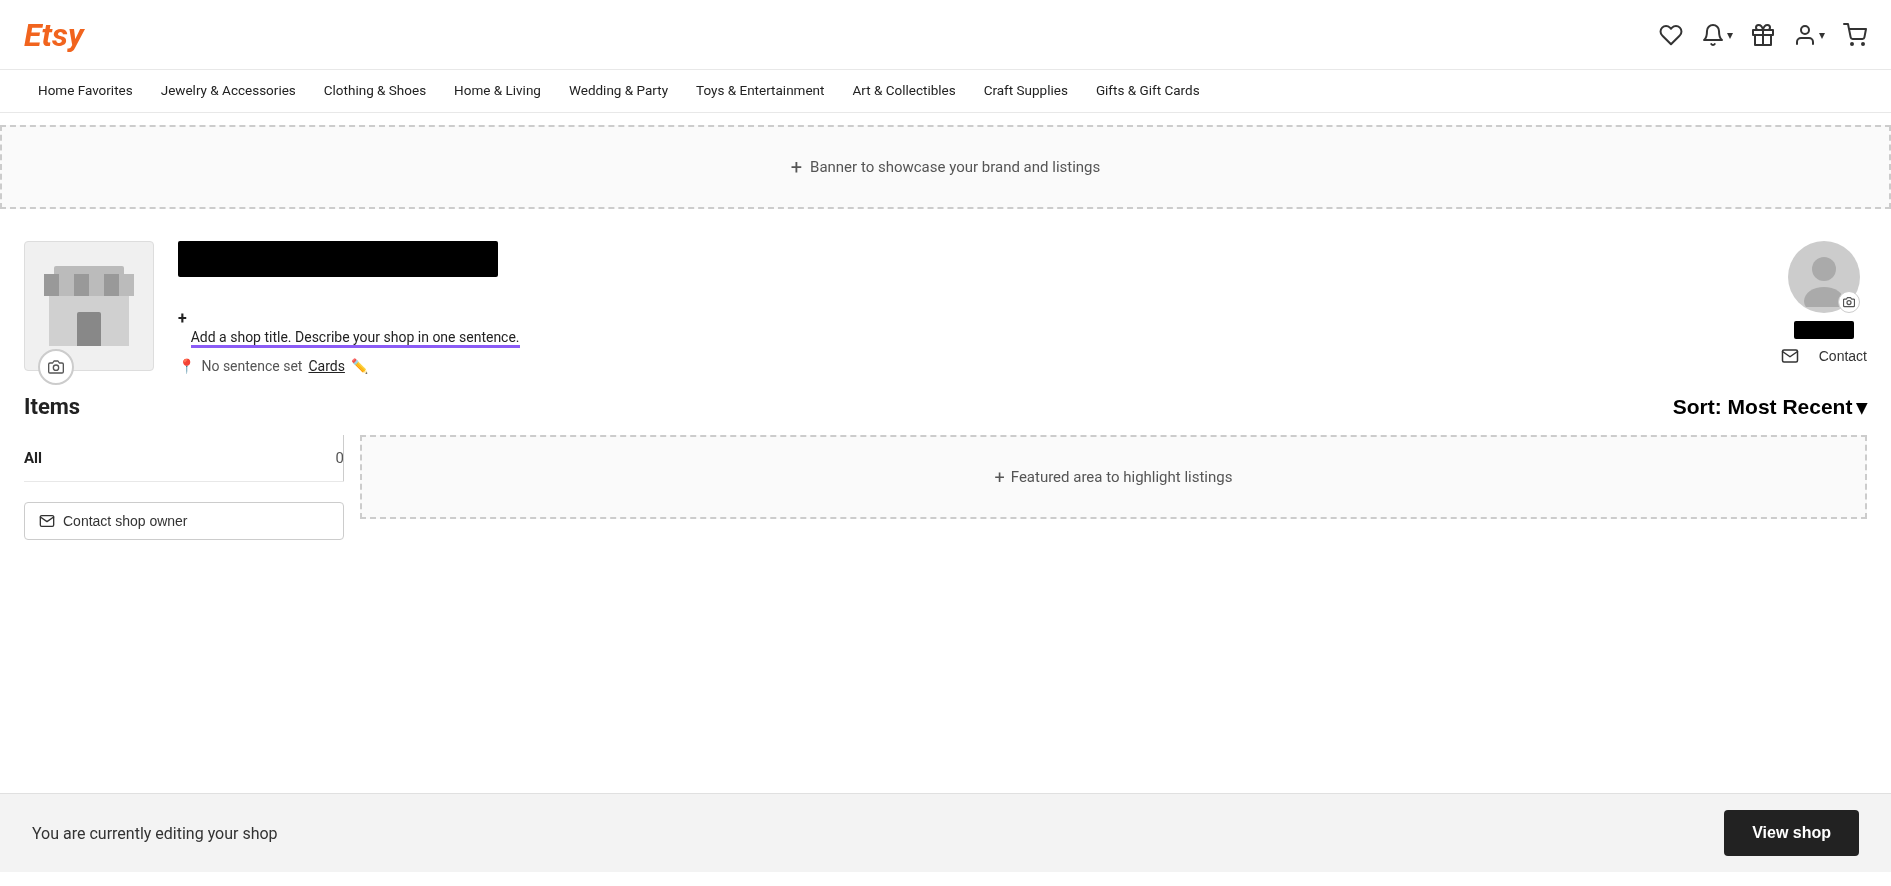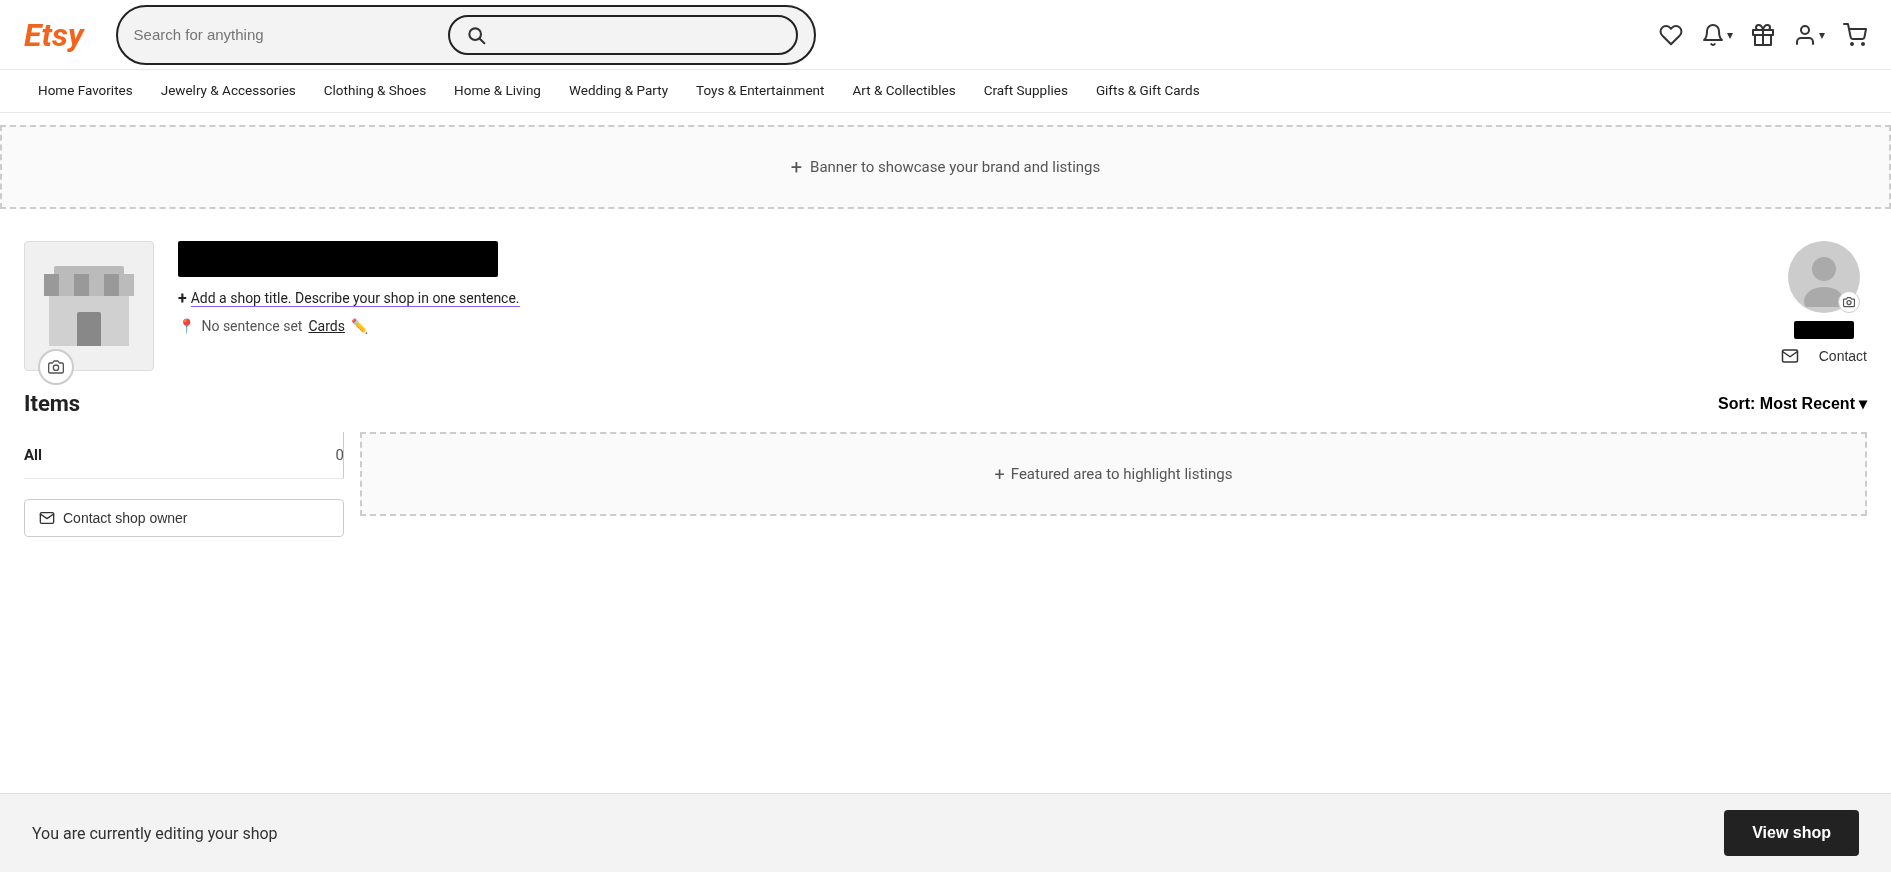--- a/index.html
+++ b/index.html
@@ -145,21 +145,22 @@
       background: #000;
       height: 36px;
       width: 320px;
       border-radius: 2px;
       margin-bottom: 12px;
     }
     .shop-subtitle-link {
       color: #222;
       text-decoration: none;
       font-size: 14px;
-      border-bottom: 1px solid #8b5cf6;
+      border-bottom: 3px solid #8b5cf6;
+      margin-top: 40px;
     }
     .add-title-row {
       display: flex;
       align-items: center;
       gap: 4px;
       margin-bottom: 10px;
     }
     .add-plus {
       font-size: 16px;
       font-weight: bold;
@@ -248,21 +249,21 @@
       margin-bottom: 16px;
     }
     .items-title {
       font-size: 22px;
       font-weight: 700;
     }
     .sort-dropdown {
       display: flex;
       align-items: center;
       gap: 4px;
-      font-size: 16px;
+      font-size: 21px;
       font-weight: 600;
       cursor: pointer;
       background: none;
       border: none;
     }
 
     
     .items-layout {
       display: flex;
       gap: 0;
@@ -414,29 +415,20 @@
       background: #888;
       border-radius: 2px 2px 0 0;
     }
   </style>
 </head>
 <body>
 
 <header class="header">
   <a class="etsy-logo" href="#">Etsy</a>
 
-  <div class="search-bar">
-    <input type="text" placeholder="Search for anything" style="">
-    <button class="search-bar .search-icon-btn">
-      <svg width="20" height="20" viewBox="0 0 24 24" fill="none" stroke="#333" stroke-width="2.5" stroke-linecap="round" stroke-linejoin="round">
-        <circle cx="11" cy="11" r="7"></circle>
-          <line x1="16.5" y1="16.5" x2="22" y2="22"></line>
-      </svg>
-    </button>
-  </div>
 
   <div class="header-icons">
     <button class="header-icon-btn">
       <svg width="24" height="24" viewBox="0 0 24 24" fill="none" stroke="#333" stroke-width="2" stroke-linecap="round" stroke-linejoin="round">
         <path d="M20.84 4.61a5.5 5.5 0 0 0-7.78 0L12 5.67l-1.06-1.06a5.5 5.5 0 0 0-7.78 7.78l1.06 1.06L12 21.23l7.78-7.78 1.06-1.06a5.5 5.5 0 0 0 0-7.78z"></path>
       </svg>
     </button>
     <button class="header-icon-btn">
       <svg width="24" height="24" viewBox="0 0 24 24" fill="none" stroke="#333" stroke-width="2" stroke-linecap="round" stroke-linejoin="round">
         <path d="M18 8A6 6 0 0 0 6 8c0 7-3 9-3 9h18s-3-2-3-9"></path>

